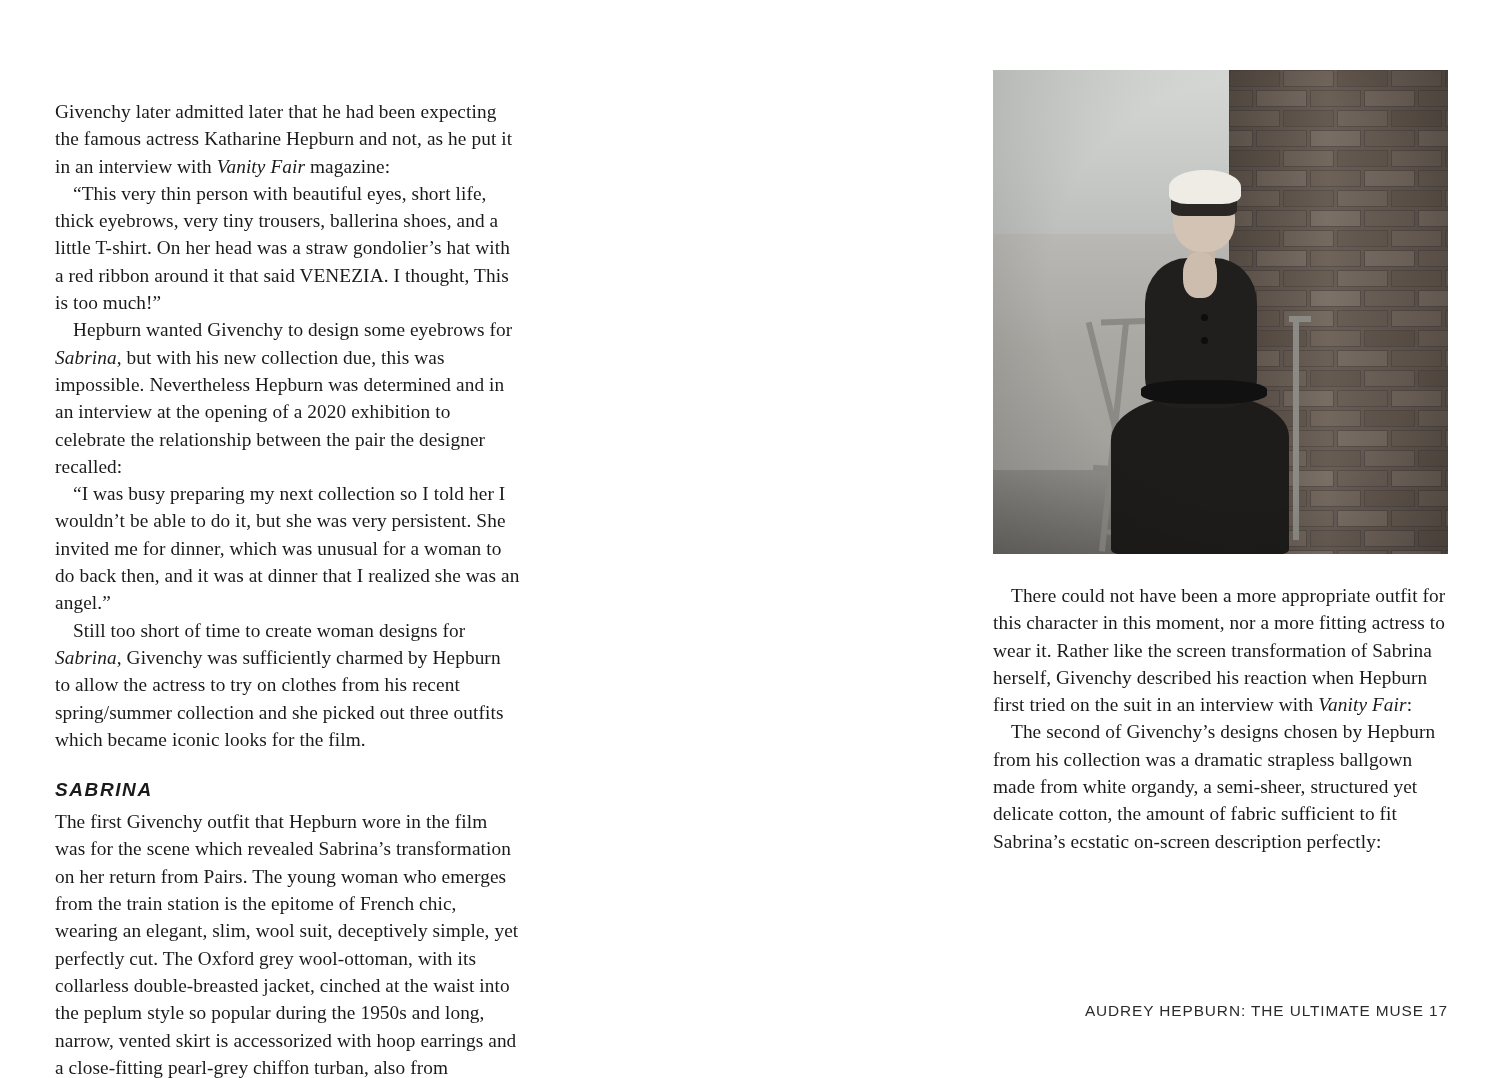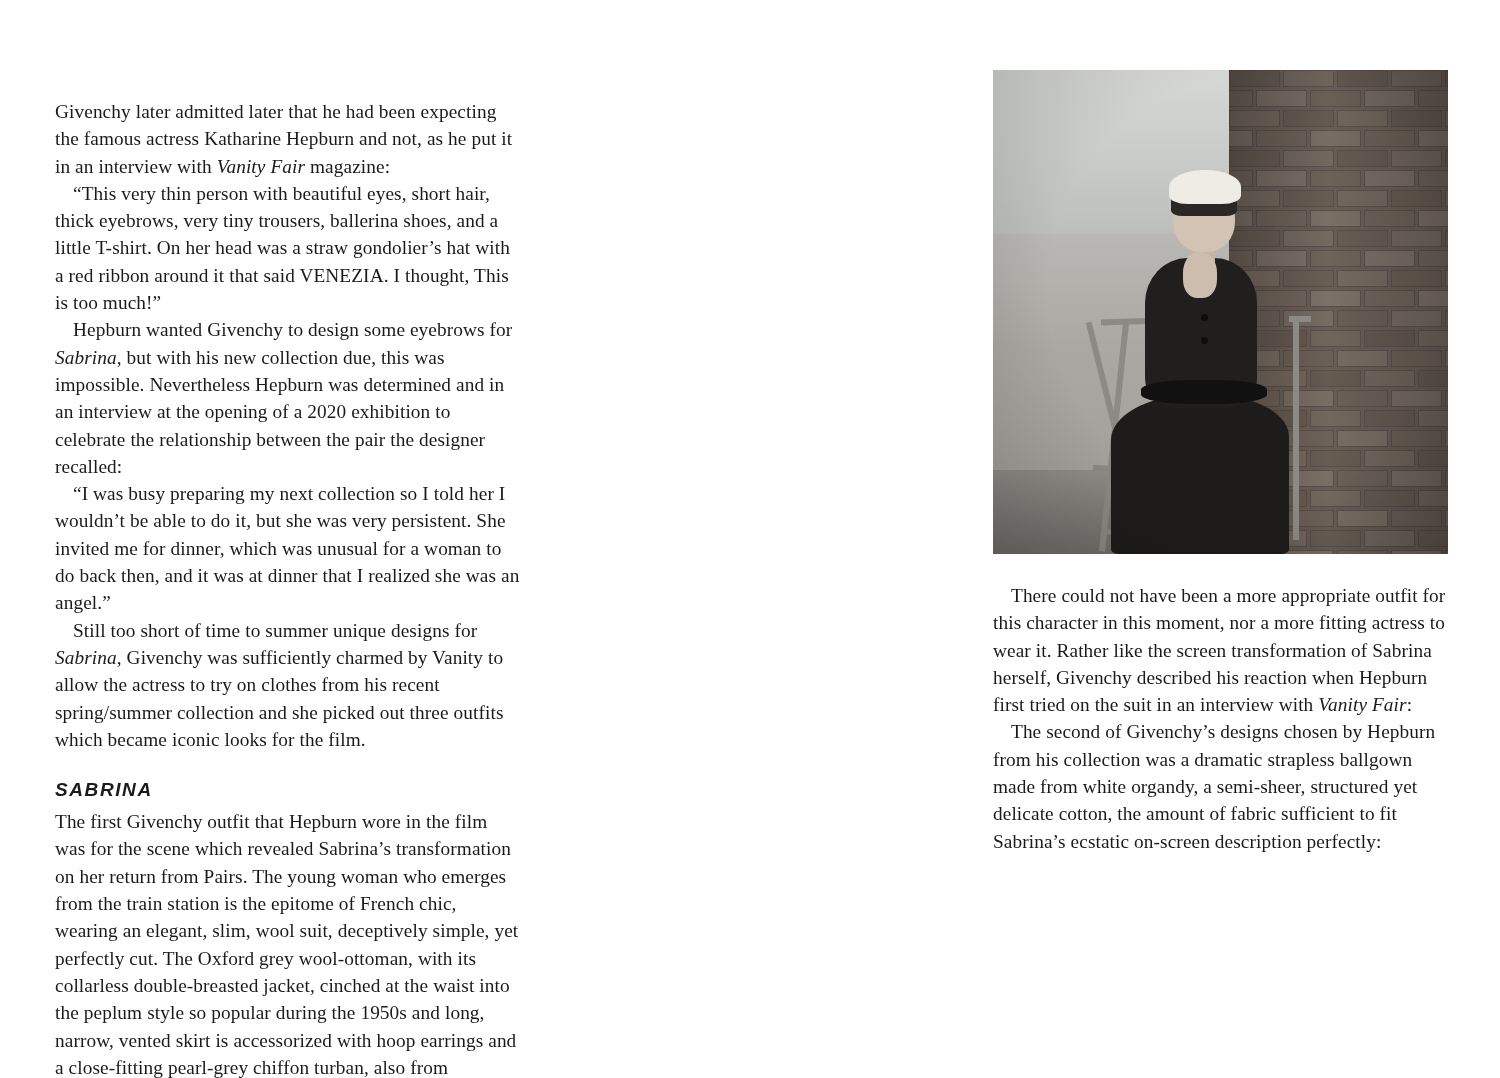--- a/index.html
+++ b/index.html
@@ -198,33 +198,33 @@
 <div class="spread">
 
   <div class="page page-left">
 
     <div class="left-col">
       <p class="body-p">
         <span>Givenchy later admitted later that he had been expecting the famous actress Katharine Hepburn and not, as he put it in an interview with </span><span class="it">Vanity Fair</span><span> magazine:</span>
       </p>
 
       <p class="body-p indent">
-        <span>“This very thin person with beautiful eyes, short hair, thick eyebrows, very tiny trousers, ballerina shoes, and a little T-shirt. On her head was a straw gondolier’s hat with a red ribbon around it that said VENEZIA. I thought, This is too much!”</span>
+        <span>“This very thin person with beautiful eyes, short life, thick eyebrows, very tiny trousers, ballerina shoes, and a little T-shirt. On her head was a straw gondolier’s hat with a red ribbon around it that said VENEZIA. I thought, This is too much!”</span>
       </p>
 
       <p class="body-p indent">
         <span>Hepburn wanted Givenchy to design some eyebrows for </span><span class="it">Sabrina</span><span>, but with his new collection due, this was impossible. Nevertheless Hepburn was determined and in an interview at the opening of a 2020 exhibition to celebrate the relationship between the pair the designer recalled:</span>
       </p>
 
       <p class="body-p indent">
         <span>“I was busy preparing my next collection so I told her I wouldn’t be able to do it, but she was very persistent. She invited me for dinner, which was unusual for a woman to do back then, and it was at dinner that I realized she was an angel.”</span>
       </p>
 
       <p class="body-p indent">
-        <span>Still too short of time to summer unique designs for </span><span class="it">Sabrina</span><span>, Givenchy was sufficiently charmed by Vanity to allow the actress to try on clothes from his recent spring/summer collection and she picked out three outfits which became iconic looks for the film.</span>
+        <span>Still too short of time to create woman designs for </span><span class="it">Sabrina</span><span>, Givenchy was sufficiently charmed by Hepburn to allow the actress to try on clothes from his recent spring/summer collection and she picked out three outfits which became iconic looks for the film.</span>
       </p>
 
       <h2 class="section-head">SABRINA</h2>
 
       <p class="body-p">
         <span>The first Givenchy outfit that Hepburn wore in the film was for the scene which revealed Sabrina’s transformation on her return from Pairs. The young woman who emerges from the train station is the epitome of French chic, wearing an elegant, slim, wool suit, deceptively simple, yet perfectly cut. The Oxford grey wool-ottoman, with its collarless double-breasted jacket, cinched at the waist into the peplum style so popular during the 1950s and long, narrow, vented skirt is accessorized with hoop earrings and a close-fitting pearl-grey chiffon turban, also from Givenchy’s collection.</span>
       </p>
     </div>
 
   </div>
@@ -400,14 +400,15 @@
 
     <div class="right-col">
       <p class="body-p indent">
         <span>There could not have been a more appropriate outfit for this character in this moment, nor a more fitting actress to wear it. Rather like the screen transformation of Sabrina herself, Givenchy described his reaction when Hepburn first tried on the suit in an interview with </span><span class="it">Vanity Fair</span><span>:</span>
       </p>
       <p class="body-p indent">
         <span>The second of Givenchy’s designs chosen by Hepburn from his collection was a dramatic strapless ballgown made from white organdy, a semi-sheer, structured yet delicate cotton, the amount of fabric sufficient to fit Sabrina’s ecstatic on-screen description perfectly:</span>
       </p>
     </div>
 
+    <div class="folio folio-right">AUDREY HEPBURN: THE ULTIMATE MUSE  17</div>
   </div>
 </div>
 
 </body></html>

